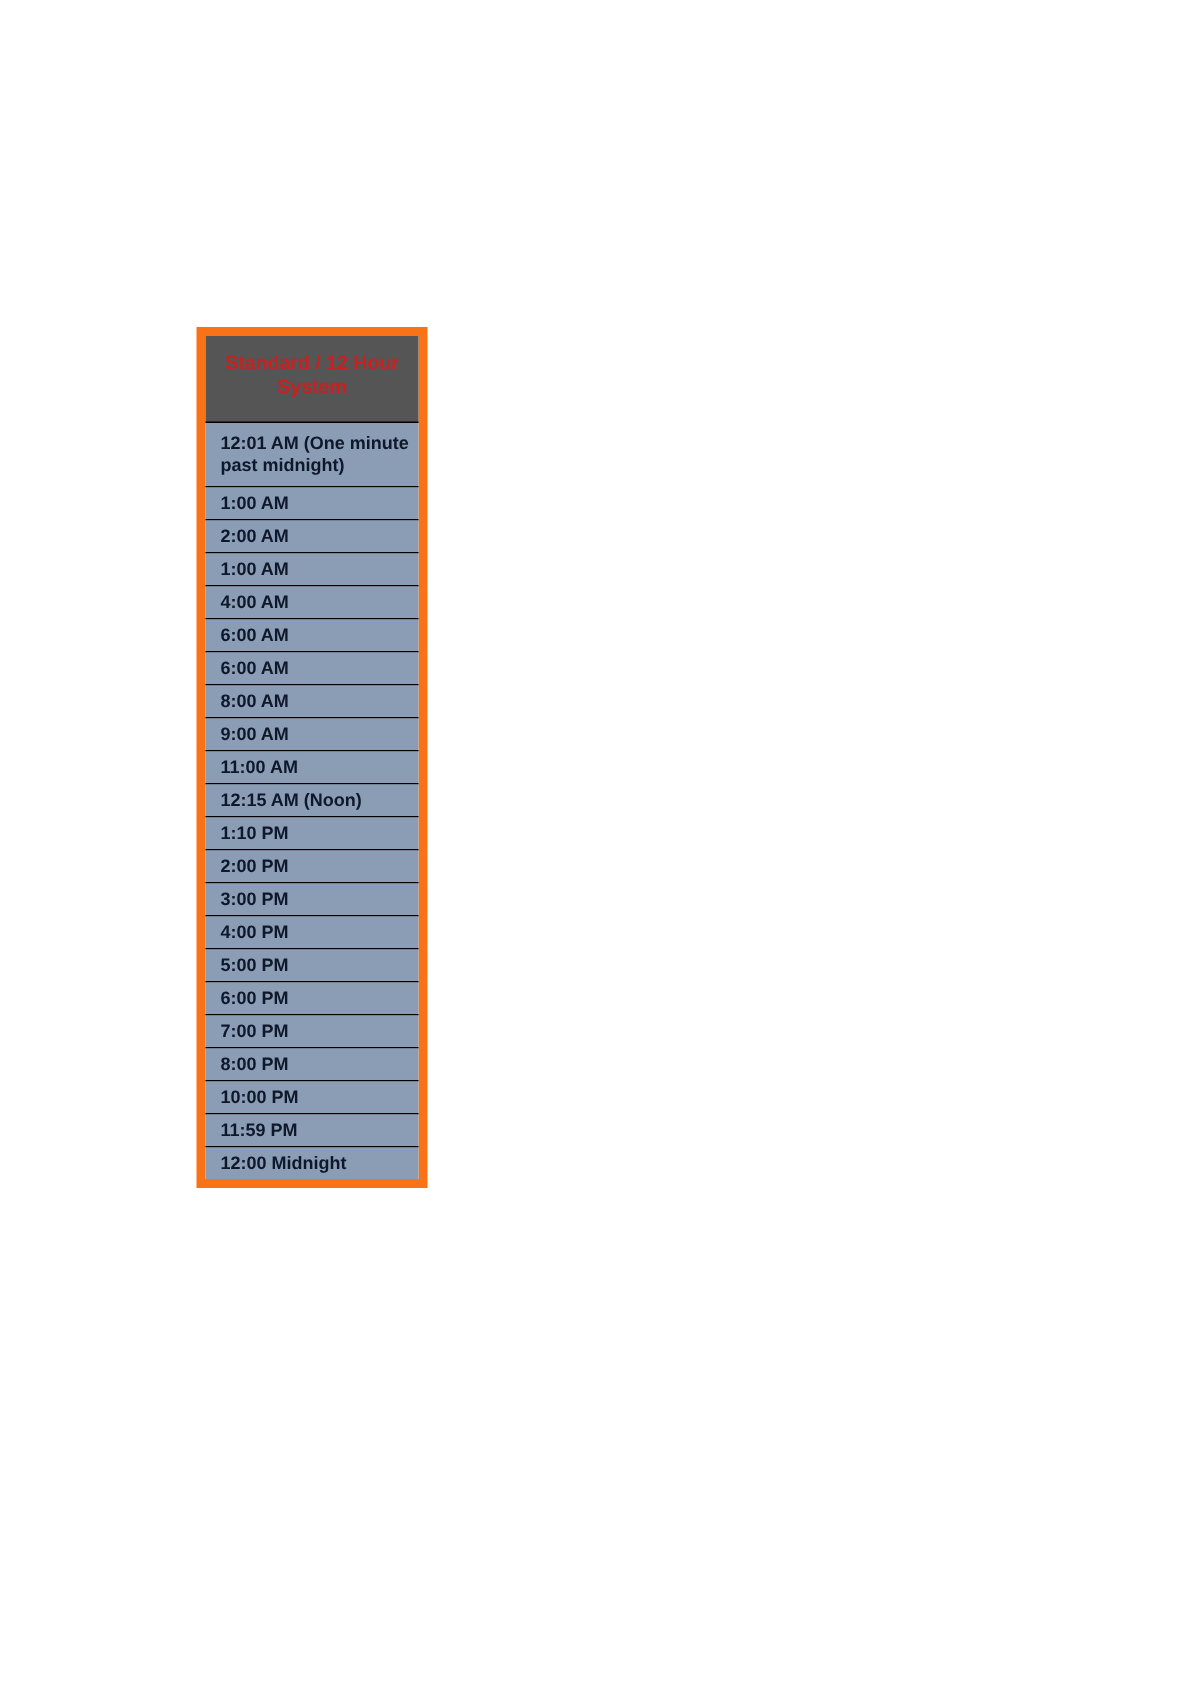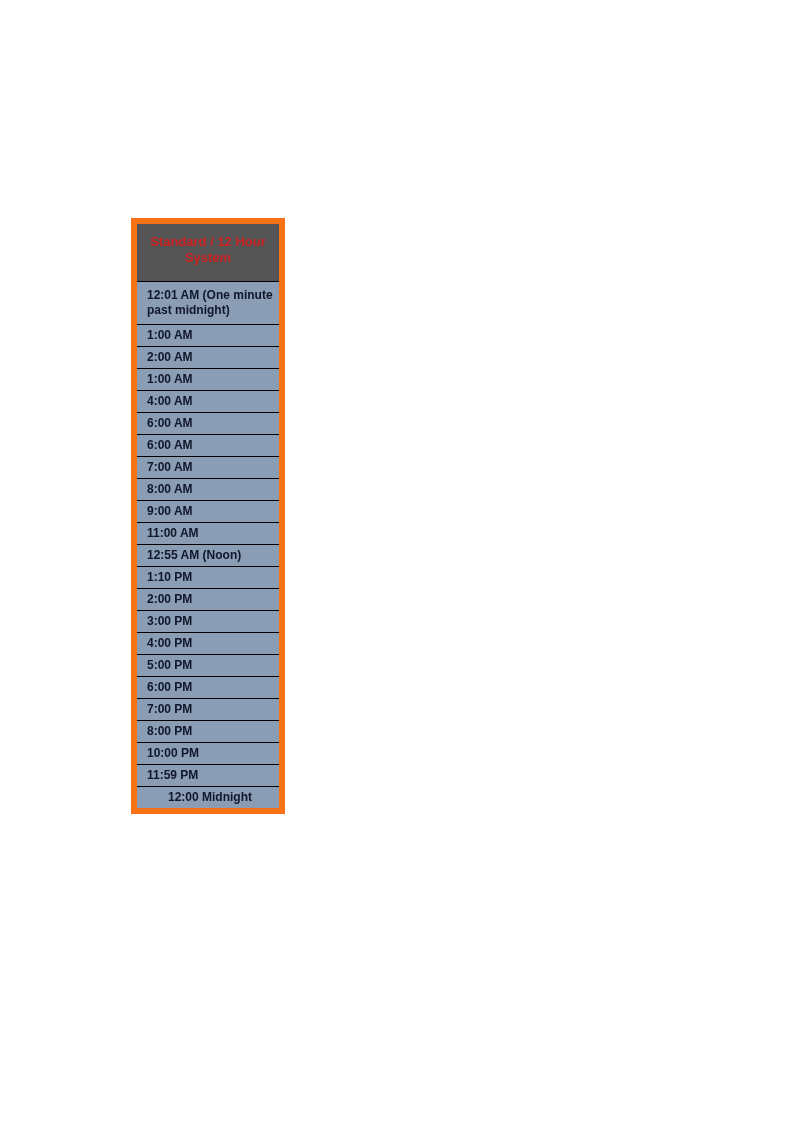--- a/index.html
+++ b/index.html
@@ -37,40 +37,38 @@
     border-bottom: 1px solid #000;
     font-size: 12px;
     line-height: 1.25;
   }
   .row-cell.first {
     padding-top: 6px;
     padding-bottom: 6px;
   }
   .row-cell:last-child {
     border-bottom: none;
-    text-align: center;
   }
 </style>
 </head>
 <body>
 
 <div class="table-container">
   <div class="header-cell">Standard / 12 Hour System</div>
   <div class="row-cell first">12:01 AM (One minute past midnight)</div>
   <div class="row-cell">1:00 AM</div>
   <div class="row-cell">2:00 AM</div>
   <div class="row-cell">1:00 AM</div>
   <div class="row-cell">4:00 AM</div>
   <div class="row-cell">6:00 AM</div>
   <div class="row-cell">6:00 AM</div>
-  <div class="row-cell">7:00 AM</div>
   <div class="row-cell">8:00 AM</div>
   <div class="row-cell">9:00 AM</div>
   <div class="row-cell">11:00 AM</div>
-  <div class="row-cell">12:55 AM (Noon)</div>
+  <div class="row-cell">12:15 AM (Noon)</div>
   <div class="row-cell">1:10 PM</div>
   <div class="row-cell">2:00 PM</div>
   <div class="row-cell">3:00 PM</div>
   <div class="row-cell">4:00 PM</div>
   <div class="row-cell">5:00 PM</div>
   <div class="row-cell">6:00 PM</div>
   <div class="row-cell">7:00 PM</div>
   <div class="row-cell">8:00 PM</div>
   <div class="row-cell">10:00 PM</div>
   <div class="row-cell">11:59 PM</div>

